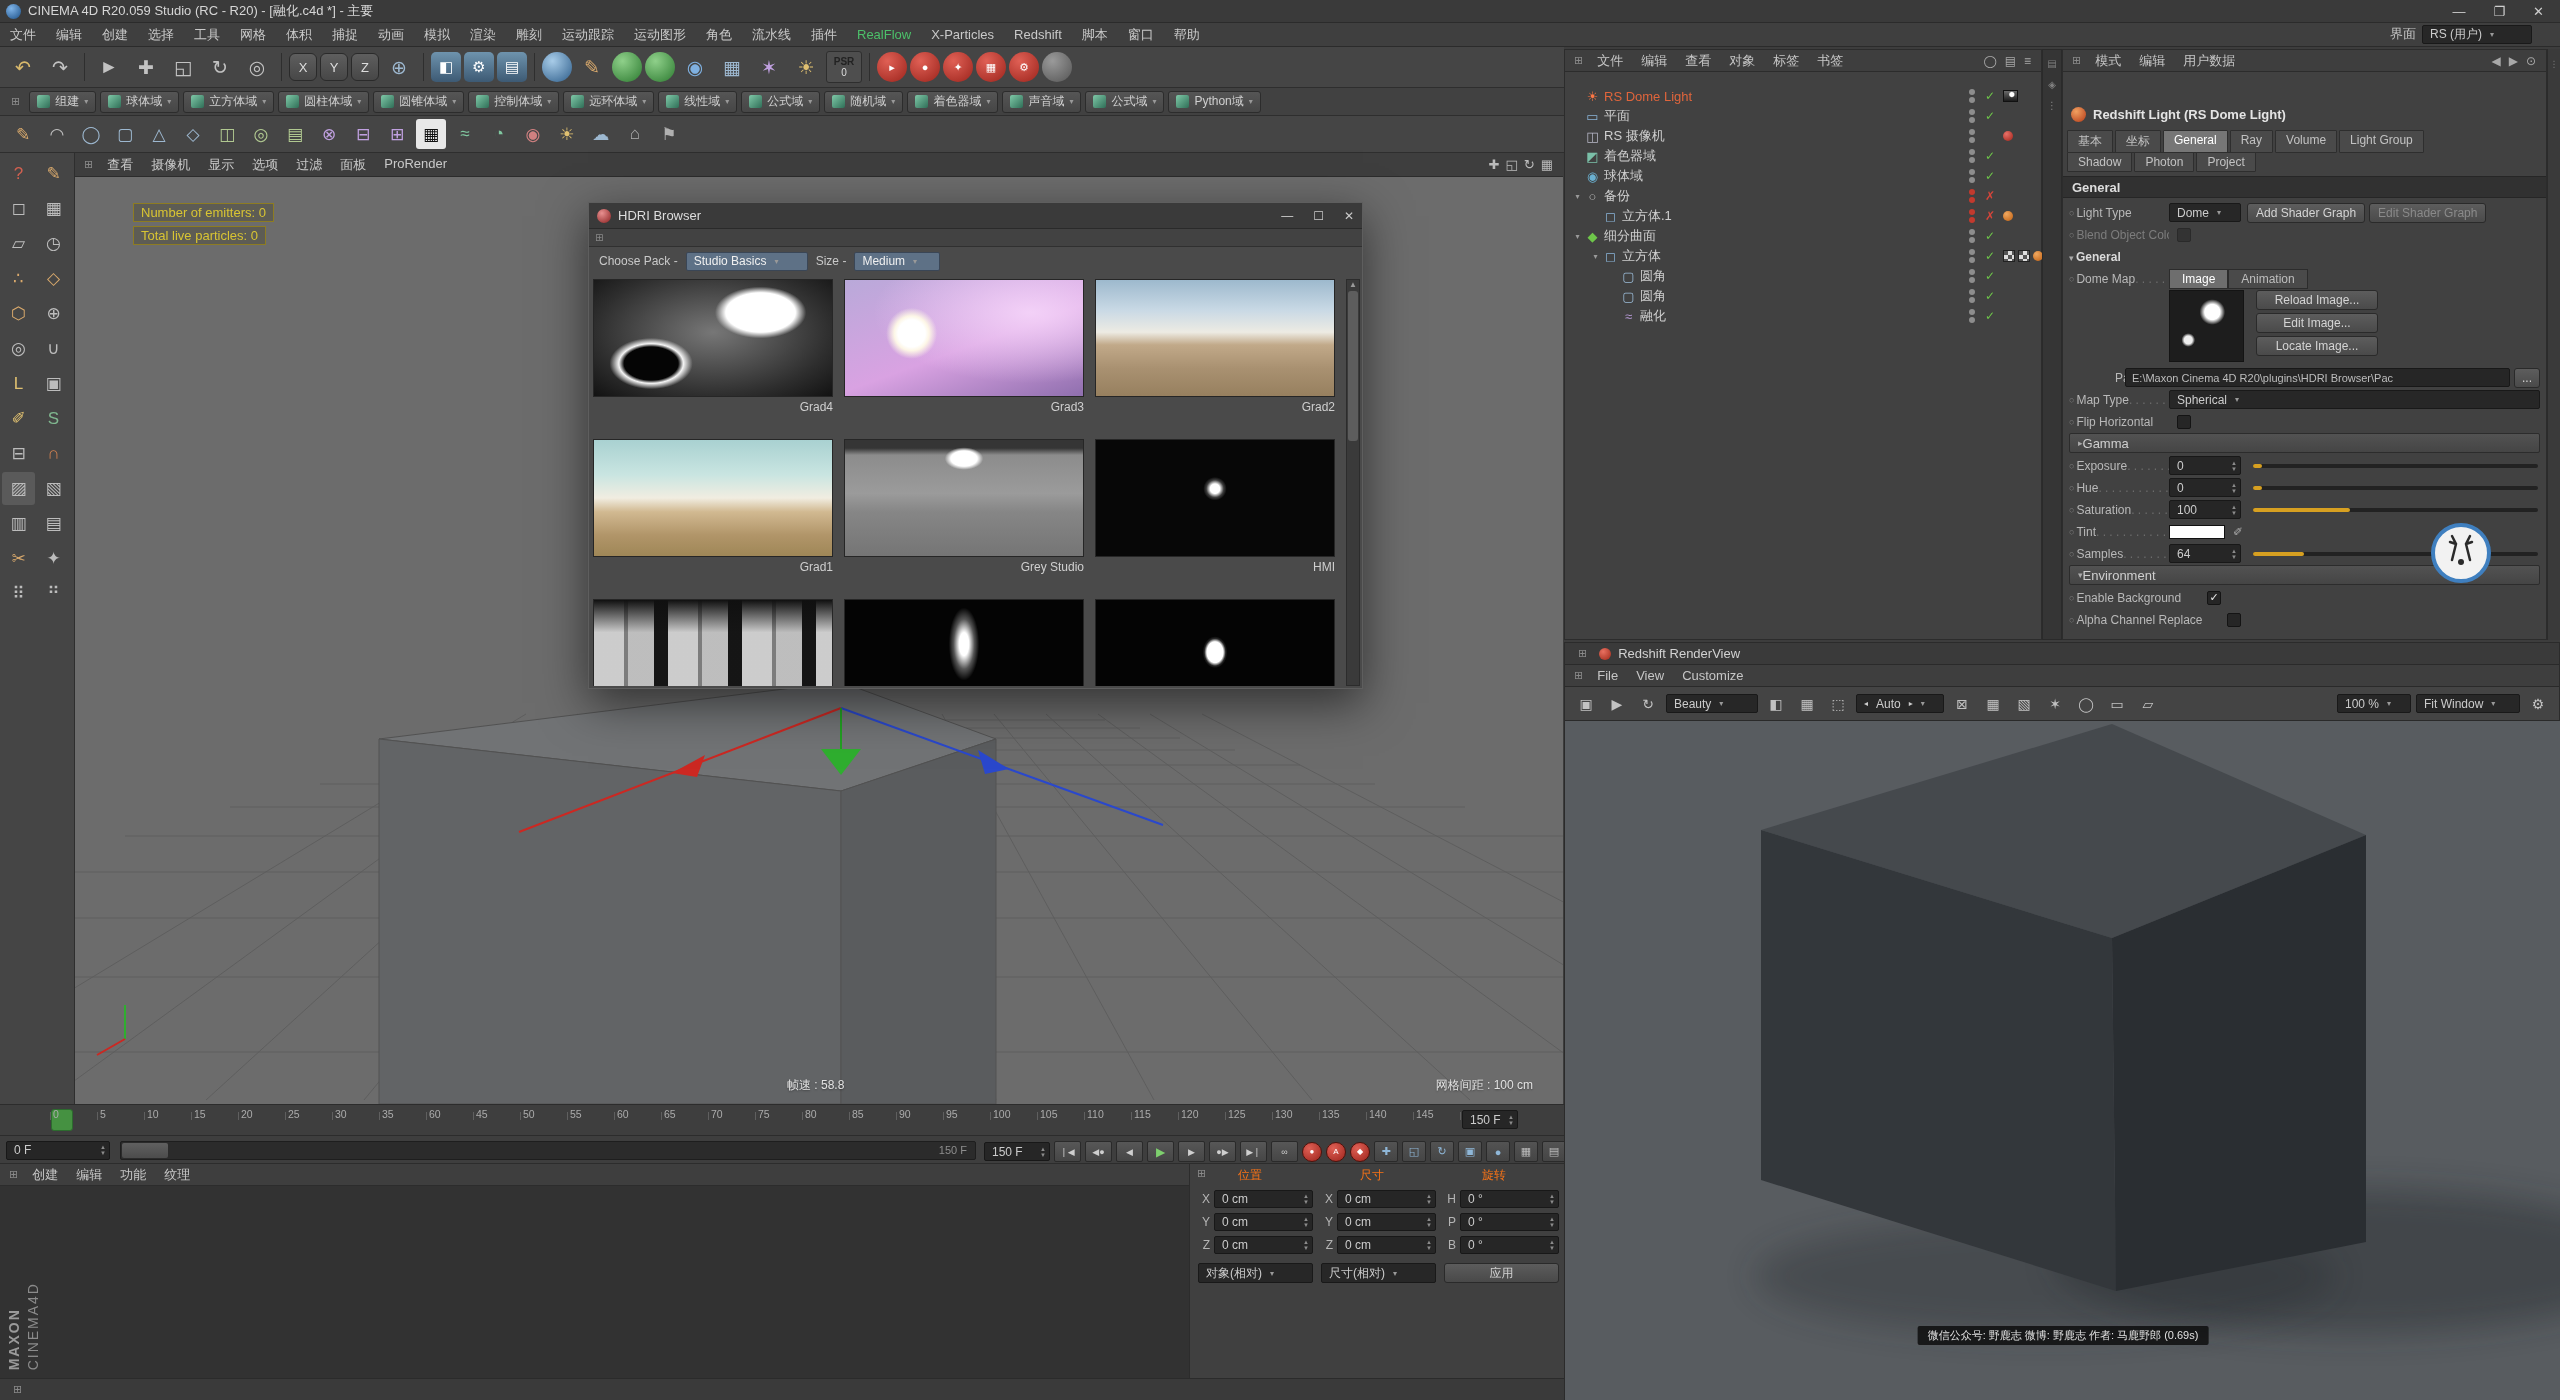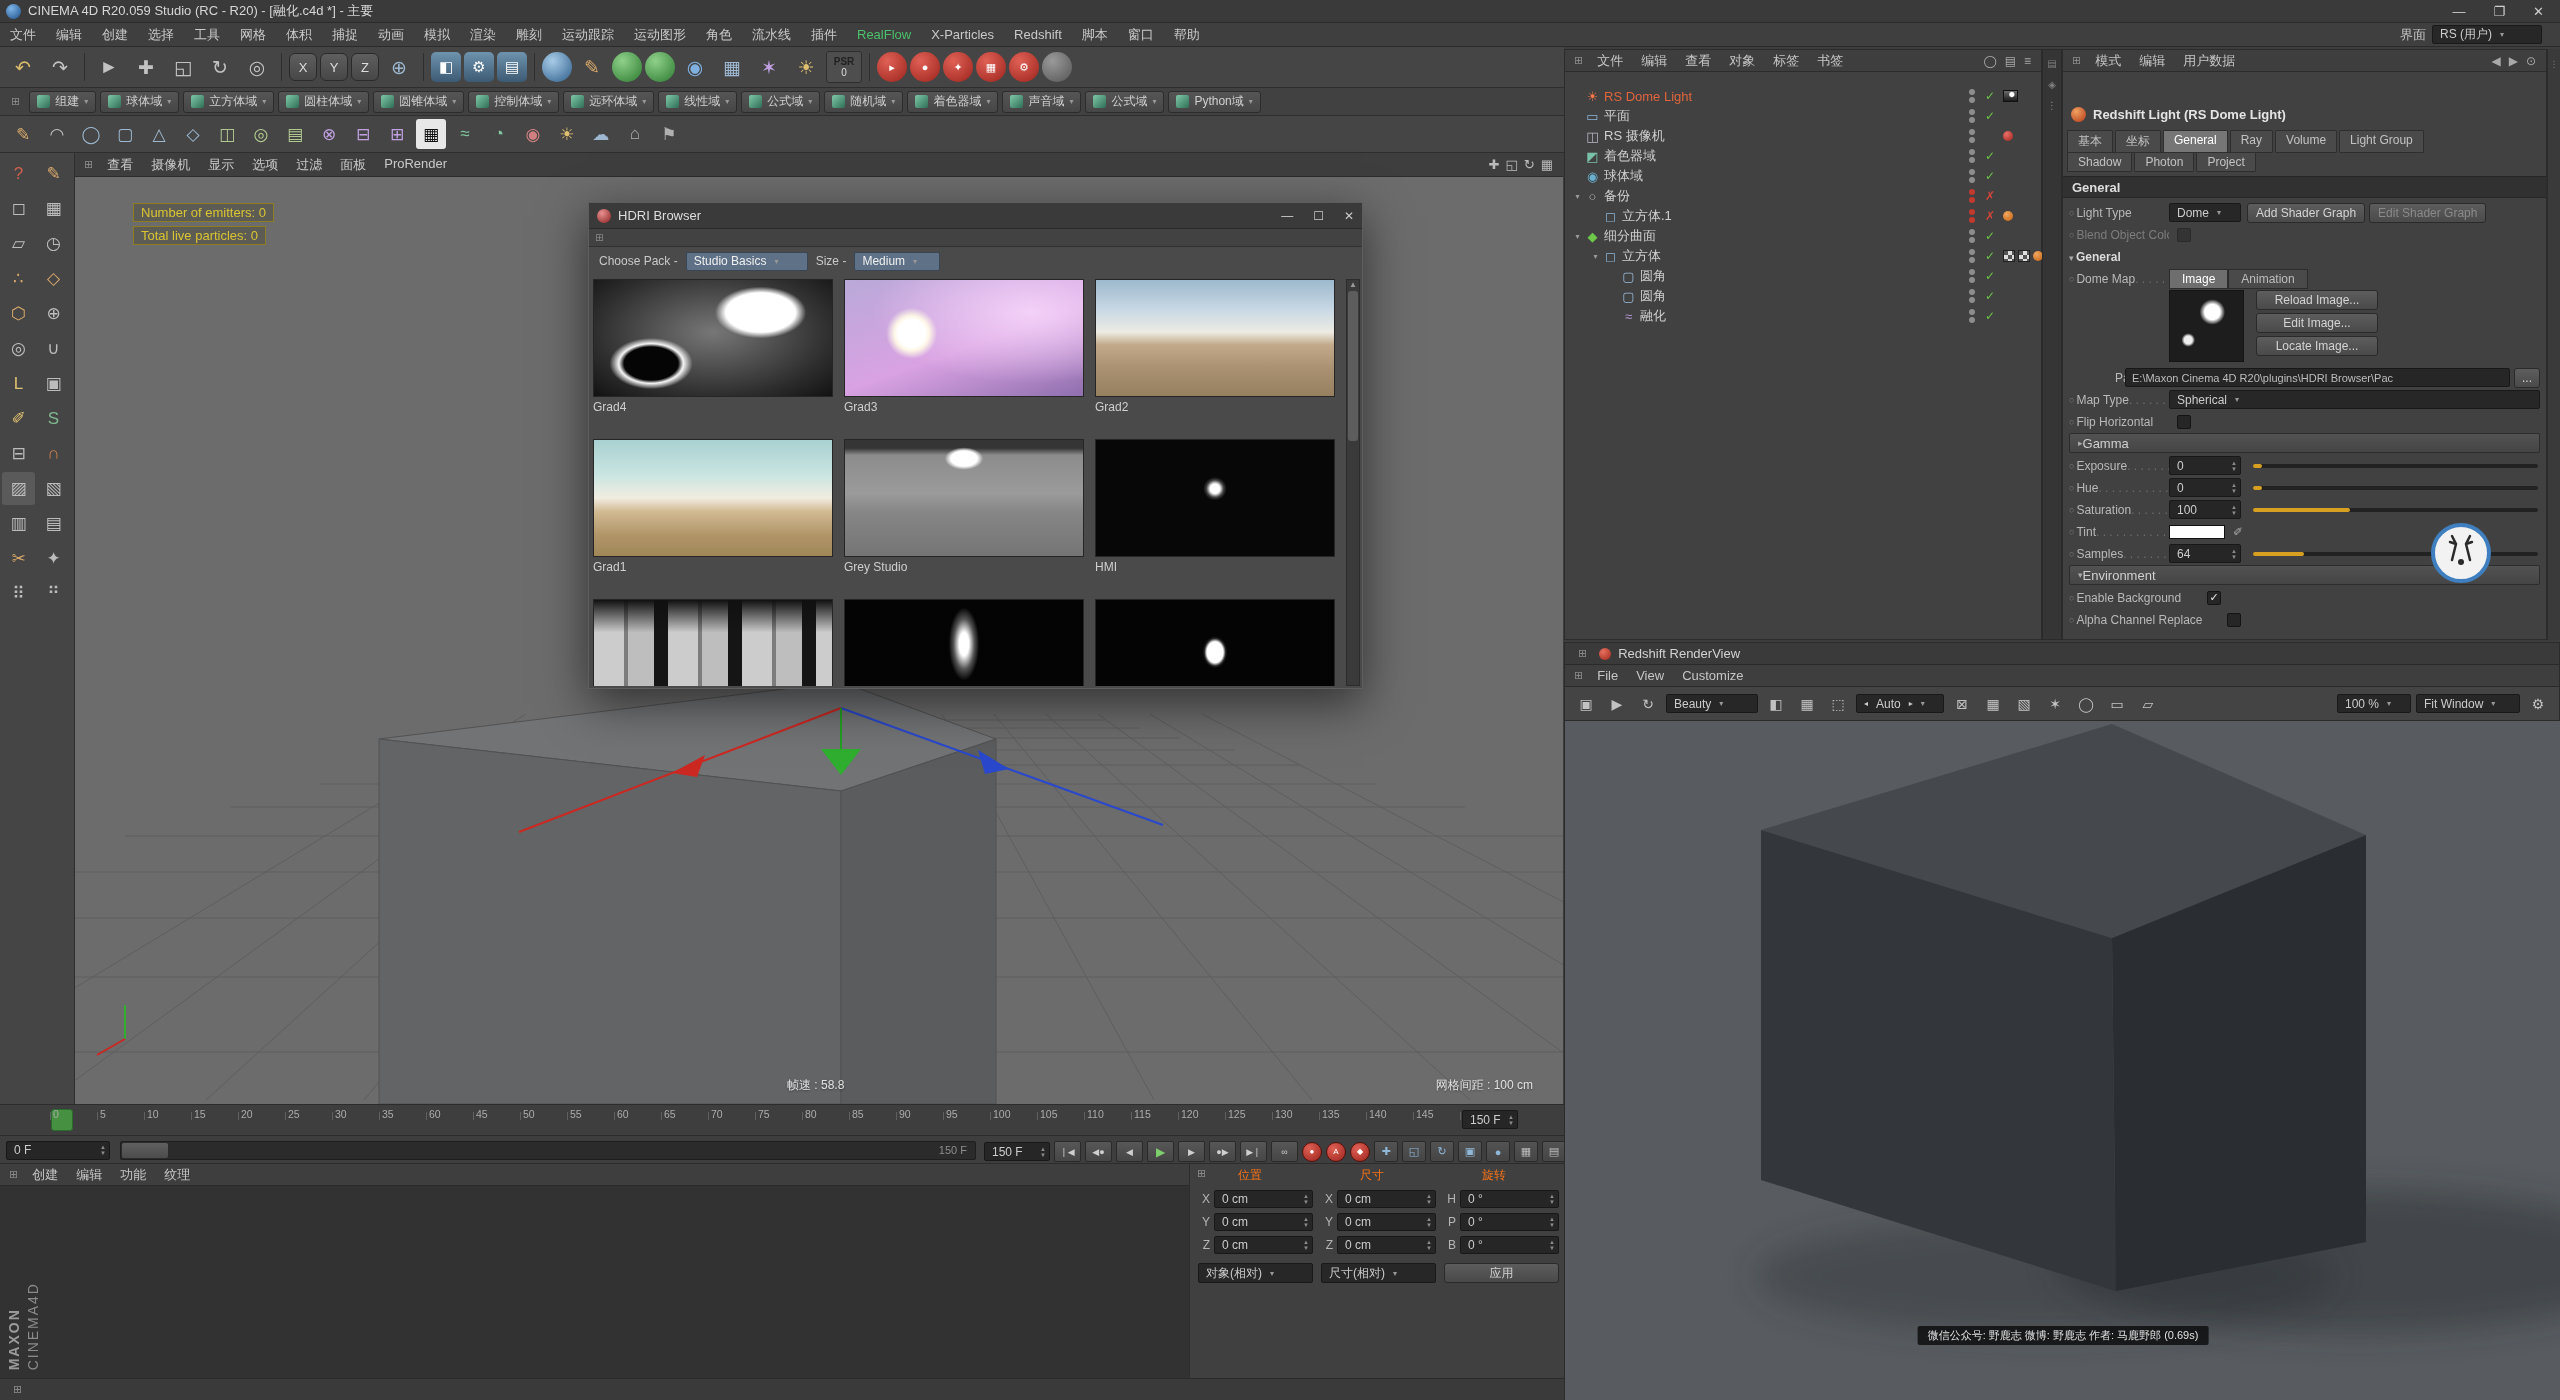--- a/index.html
+++ b/index.html
@@ -8,21 +8,21 @@
 .abs{position:absolute}
 i{font-style:normal}
 
 #titlebar{left:0;top:0;width:2560px;height:23px;background:#3a3a3a;display:flex;align-items:center;padding:0 6px;color:#d6d6d6;font-size:13px;border-bottom:1px solid #2b2b2b}
 .appico{width:15px;height:15px;border-radius:50%;background:radial-gradient(circle at 35% 30%,#7fb4e8,#1b4f86);margin-right:7px}
 .winbtns{margin-left:auto;display:flex;gap:28px;color:#cfcfcf;font-size:13px;padding-right:10px}
 #menubar{left:0;top:23px;width:2560px;height:24px;background:#3f3f3f;display:flex;align-items:center;border-bottom:1px solid #2b2b2b}
 .mitem{padding:0 10px;height:100%;display:flex;align-items:center;color:#c9c9c9;white-space:nowrap}
 #menubar .mrepeat{display:flex;height:100%}
 #menubar .mrepeat .mitem:nth-child(18){color:#4cc06a}
-.mright{margin-left:auto;display:flex;align-items:center;gap:6px;padding-right:18px}
+.mright{margin-left:auto;display:flex;gap:6px;padding-right:28px}
 
 #tb1{left:0;top:47px;width:1564px;height:41px;background:#454545;border-bottom:1px solid #2e2e2e;display:flex;align-items:center;gap:3px;padding:0 6px}
 .ti{width:34px;height:34px;display:flex;align-items:center;justify-content:center;font-size:19px;color:#c2c2c2;border-radius:3px}
 .tsep{width:1px;height:28px;background:#2e2e2e;margin:0 4px}
 .axis{width:28px;height:28px;border-radius:6px;background:linear-gradient(#5e5e5e,#474747);border:1px solid #2a2a2a;font-size:13px;color:#ddd;display:flex;align-items:center;justify-content:center}
 .chip{width:30px;height:30px;border-radius:5px;display:flex;align-items:center;justify-content:center;font-size:15px;color:#fff}
 .chip.teal{background:linear-gradient(#6e93ad,#3d5a74)}
 .chip.ball{background:radial-gradient(circle at 35% 30%,#a8cce8,#2d5d8a);border-radius:50%}
 .chip.grn{background:radial-gradient(circle at 35% 30%,#8fd08a,#2c7a30);border-radius:50%}
 .chip.red{background:radial-gradient(circle at 35% 30%,#e06055,#9c241c);border-radius:50%;font-size:11px}
@@ -52,21 +52,21 @@
 #hdri{left:588px;top:202px;width:775px;height:487px;background:#4a4a4a;border:1px solid #5e5e5e;box-shadow:0 14px 44px rgba(0,0,0,.55);z-index:50}
 .hd-title{height:26px;background:#3a3a3a;border-bottom:1px solid #2a2a2a;display:flex;align-items:center;padding:0 8px;color:#ddd;gap:7px}
 .hd-ico{width:14px;height:14px;border-radius:50%;background:radial-gradient(circle at 35% 30%,#e89090,#8a2020)}
 .hd-btns{margin-left:auto;display:flex;gap:20px;color:#ccc;font-size:12px}
 .hd-mini{height:18px;background:#424242;border-bottom:1px solid #303030;display:flex;align-items:center;padding:0 6px;color:#888;font-size:10px}
 .hd-controls{height:28px;display:flex;align-items:center;gap:8px;padding:0 10px;color:#c9c9c9;font-size:12px}
 .ddf{display:flex;align-items:center;background:#272727;border:1px solid #191919;border-radius:2px;height:19px;padding:0 7px;color:#ccc;font-size:12px;gap:8px}
 .ddf.blue{background:#5e7186;border-color:#3a4656;color:#f0f0f0}
 .hd-grid{position:absolute;left:4px;right:18px;top:76px;bottom:2px;overflow:hidden;display:grid;grid-template-columns:240px 240px 240px;grid-auto-rows:160px;column-gap:11px}
 .thumb .timg{width:240px;height:118px;border:1px solid #262626}
-.thumb .tlabel{text-align:left;color:#cfcfcf;font-size:12px;padding-top:3px}
+.thumb .tlabel{text-align:right;color:#cfcfcf;font-size:12px;padding-top:3px}
 .t-grad4{background:radial-gradient(ellipse 60px 34px at 70% 28%,#fff 58%,rgba(255,255,255,0) 76%),radial-gradient(ellipse 52px 32px at 24% 72%,#050505 52%,#f5f5f5 62%,rgba(245,245,245,0) 80%),radial-gradient(ellipse at 50% 45%,#777 0%,#2e2e2e 70%,#121212 100%)}
 .t-grad3{background:radial-gradient(circle 30px at 28% 46%,#ffffff 45%,rgba(255,250,230,.95) 58%,rgba(255,220,255,0) 85%),radial-gradient(ellipse at 78% 28%,rgba(246,214,250,.9) 0%,rgba(246,214,250,0) 60%),linear-gradient(160deg,#b9a9d9 0%,#d9a2e2 55%,#8f6fae 100%)}
 .t-grad2{background:linear-gradient(180deg,#9db9cd 0%,#c9d9e5 26%,#edebe3 45%,#c1a989 56%,#a99171 76%,#97805f 100%)}
 .t-grad1{background:linear-gradient(180deg,#a9d1d1 0%,#c9e5e1 30%,#f1ede1 50%,#d1b991 62%,#b19569 82%,#9f8757 100%)}
 .t-grey{background:radial-gradient(ellipse 24px 14px at 50% 16%,#fff 55%,rgba(255,255,255,0) 80%),linear-gradient(180deg,#353535 0%,#353535 7%,#8c8c8c 13%,#9b9b9b 46%,#868686 62%,#757575 100%)}
 .t-hmi{background:radial-gradient(circle 15px at 50% 42%,#fff 32%,rgba(255,255,255,.22) 58%,rgba(255,255,255,0) 78%),#070707}
 .t-soft{background:linear-gradient(180deg,rgba(16,16,16,1) 0%,rgba(16,16,16,.15) 28%,rgba(16,16,16,.15) 78%,rgba(16,16,16,1) 100%),repeating-linear-gradient(90deg,#ededed 0 30px,#8f8f8f 30px 34px,#dcdcdc 34px 60px,#161616 60px 74px)}
 .t-cone{background:radial-gradient(ellipse 20px 48px at 50% 38%,#ffffff 24%,rgba(255,255,255,.32) 52%,rgba(255,255,255,0) 76%),#040404}
 .t-box{background:radial-gradient(ellipse 14px 18px at 50% 45%,#fff 58%,rgba(255,255,255,.14) 76%,rgba(255,255,255,0) 88%),#040404}
 .hd-scroll{position:absolute;right:2px;top:76px;bottom:2px;width:14px;background:#3a3a3a;border:1px solid #2c2c2c;display:flex;flex-direction:column;align-items:center;font-size:8px;color:#999}

